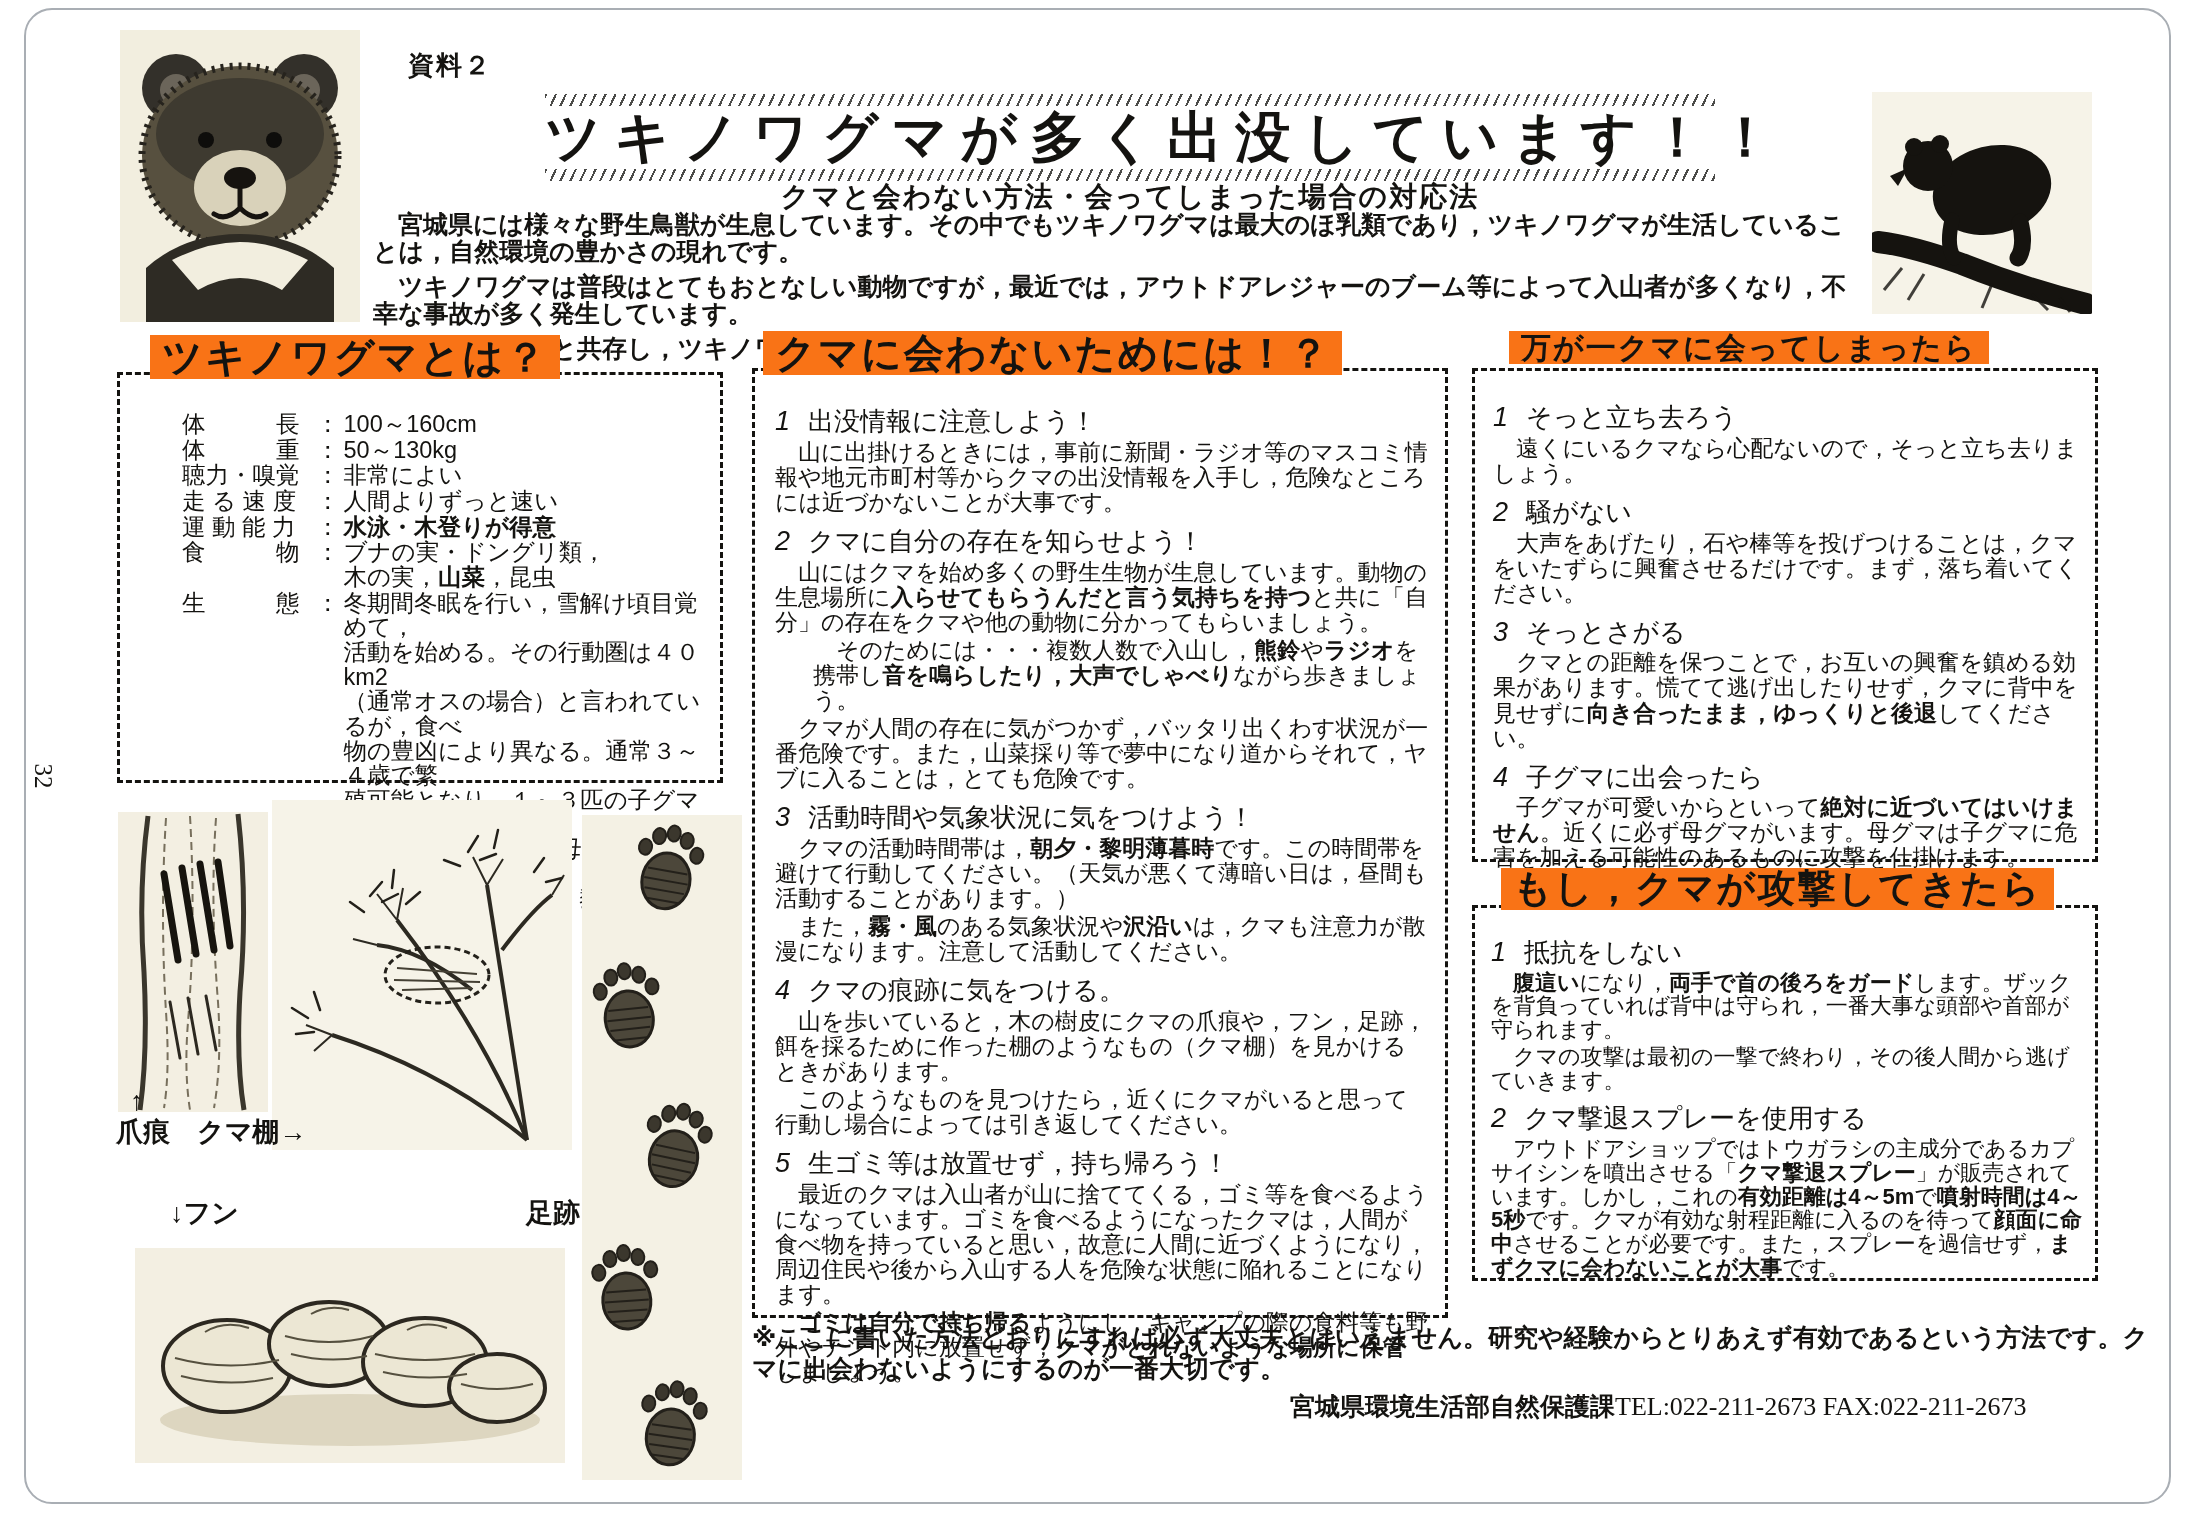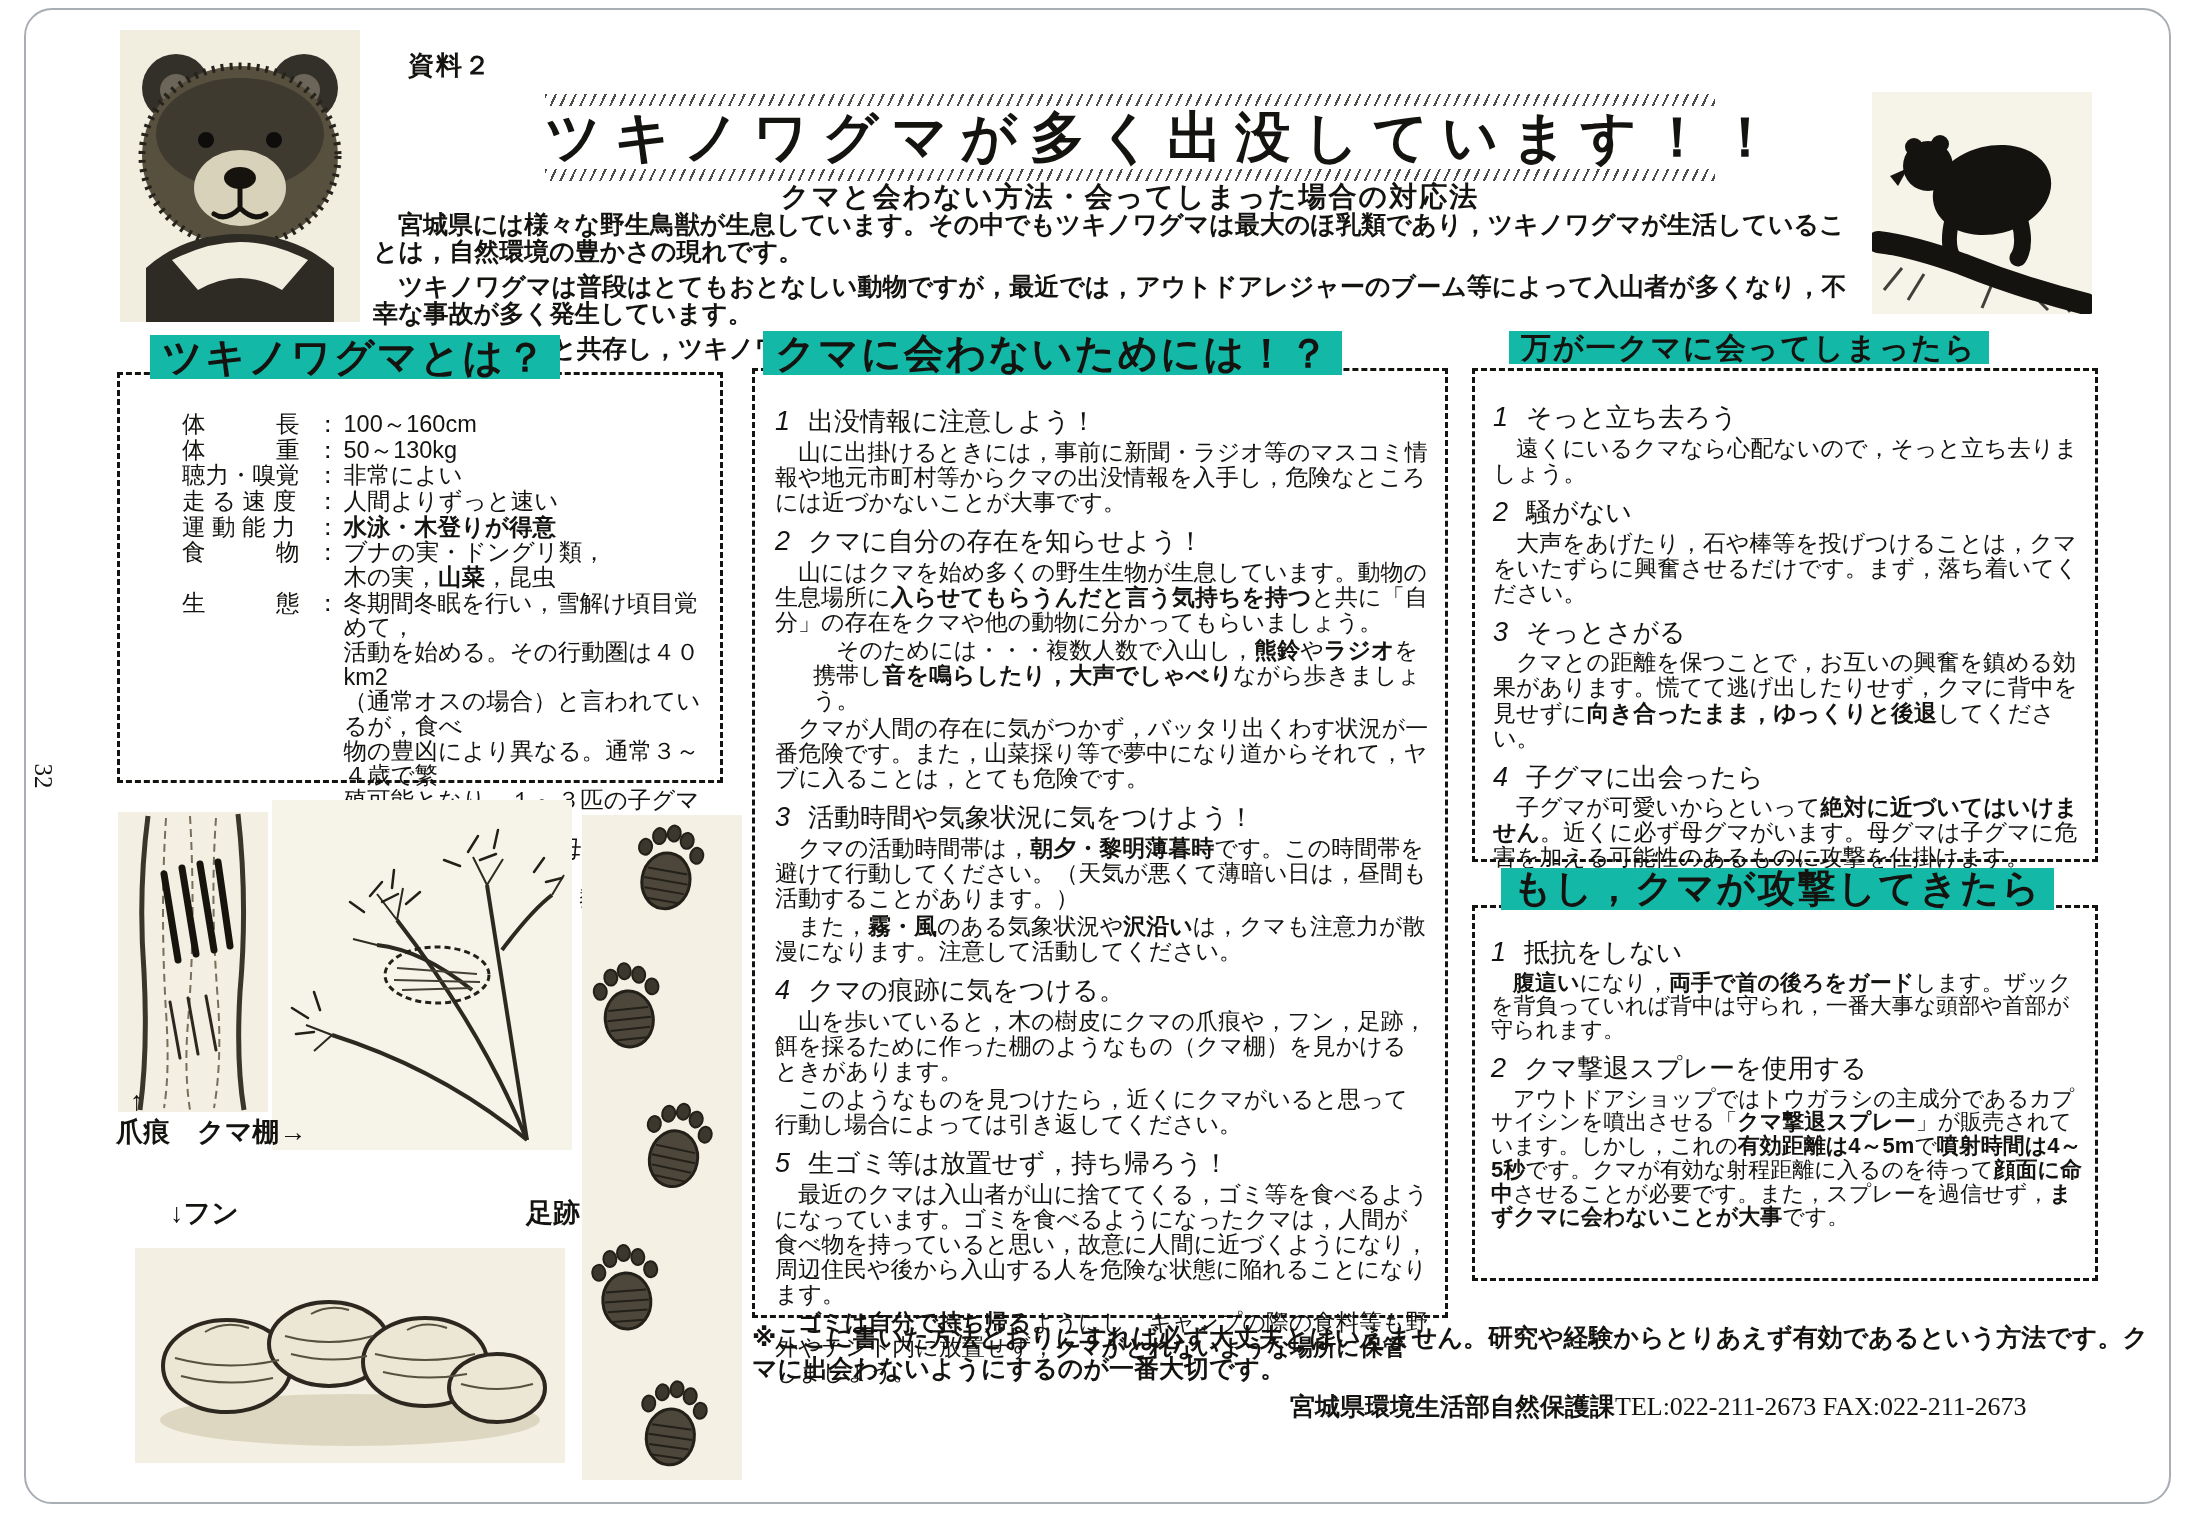--- a/index.html
+++ b/index.html
@@ -16,21 +16,21 @@
   .hatch{height:12px;background:repeating-linear-gradient(115deg,#2b2b28 0 2px,transparent 2px 9px);opacity:.85;}
   .main-title{font-size:55px;font-weight:900;letter-spacing:13px;white-space:nowrap;line-height:1.05;margin:3px 0 2px;}
   .subtitle{font-size:28px;font-weight:900;letter-spacing:2px;line-height:1.05;margin-top:1px;}
   .intro{position:absolute;left:365px;top:203px;width:1500px;font-size:25px;font-weight:700;line-height:1.08;}
   .intro p{margin:8px;}
   .page-number{position:absolute;left:30px;top:762px;font-size:25px;
                font-family:"Liberation Serif","DejaVu Serif",serif;transform:rotate(90deg);}
 
   
   .dbox{position:absolute;border:3px dashed #141310;}
-  .boxtitle{position:absolute;top:-40px;background:#14b8a6;padding:0 12px;
+  .boxtitle{position:absolute;top:-40px;background:#f97316;padding:0 12px;
             font-size:40px;font-weight:900;letter-spacing:2px;line-height:1.1;white-space:nowrap;}
 
   
   .about-box{left:117px;top:372px;width:600px;height:405px;}
   .about-box .boxtitle{left:30px;}
   .specs{padding:36px 8px 0 62px;}
   .spec{display:flex;align-items:flex-start;font-size:23.5px;line-height:1.05;margin:1px 0;}
   .spec .lab{width:130px;flex:none;}
   .spec .colon{flex:none;padding:0 4px;}
   .spec .val{white-space:pre-line;}
@@ -230,20 +230,21 @@
     </div>
   </div>
 </div>
 
 <div class="dbox attack-box">
   <div class="boxtitle">もし，クマが攻撃してきたら</div>
   <div class="content">
     <div class="sec">
       <div class="sec-h"><span class="n">1</span><span>抵抗をしない</span></div>
       <p><span>　</span><span class="b">腹這い</span><span>になり，</span><span class="b">両手で首の後ろをガード</span><span>します。ザックを背負っていれば背中は守られ，一番大事な頭部や首部が守られます。</span></p>
+      <p><span>　クマの攻撃は最初の一撃で終わり，その後人間から逃げていきます。</span></p>
     </div>
     <div class="sec">
       <div class="sec-h"><span class="n">2</span><span>クマ撃退スプレーを使用する</span></div>
       <p><span>　アウトドアショップではトウガラシの主成分であるカプサイシンを噴出させる「</span><span class="b">クマ撃退スプレー</span><span>」が販売されています。しかし，これの</span><span class="b">有効距離は4～5m</span><span>で</span><span class="b">噴射時間は4～5秒</span><span>です。クマが有効な射程距離に入るのを待って</span><span class="b">顔面に命中</span><span>させることが必要です。また，スプレーを過信せず，</span><span class="b">まずクマに会わないことが大事</span><span>です。</span></p>
     </div>
   </div>
 </div>
 
 <div class="illus" style="left:118px;top:812px;width:150px;height:300px;">
   <svg viewBox="0 0 150 300" xmlns="http://www.w3.org/2000/svg">

